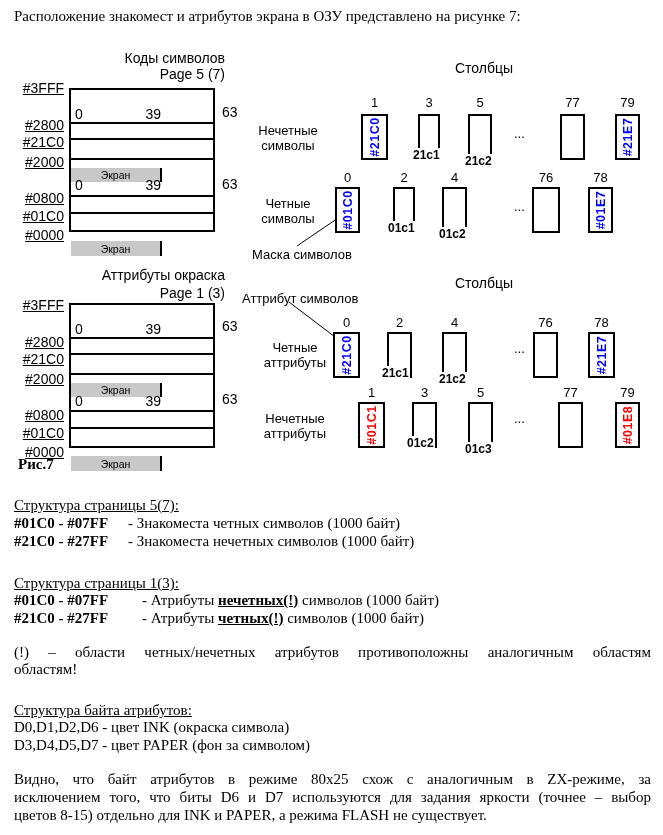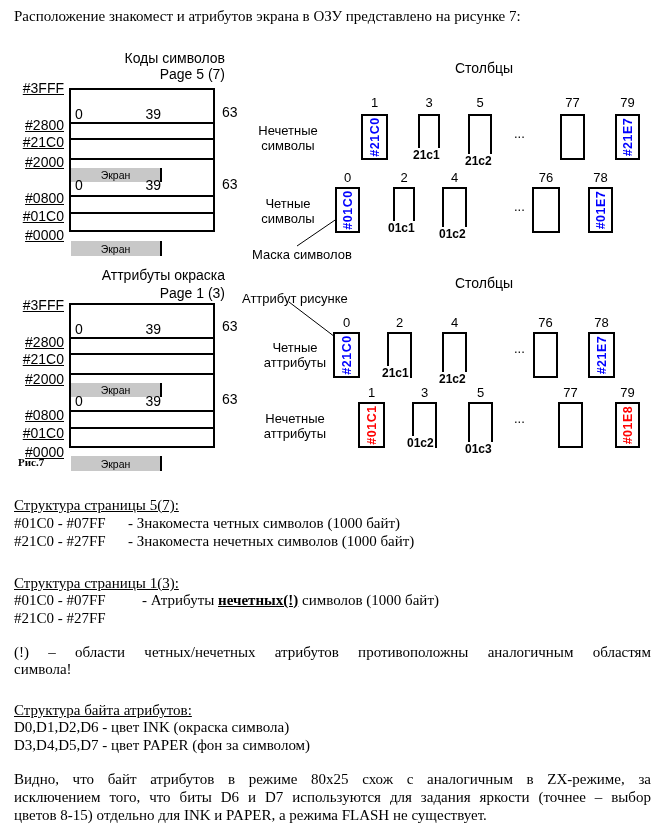--- a/index.html
+++ b/index.html
@@ -6,42 +6,42 @@
   .page { position:relative; width:663px; height:835px; background:#fff; overflow:hidden;
           font-family:"Liberation Serif","DejaVu Serif",serif; color:#000; }
   .layer { position:absolute; inset:0; }
 
   
   .txt   { position:absolute; left:14px; font-size:15px; line-height:17px; }
   .u     { text-decoration:underline; }
   .b     { font-weight:normal; }
   .bu    { font-weight:bold; text-decoration:underline; }
   .srow  { position:absolute; left:14px; width:637px; font-size:15px; height:18px; }
-  .acol  { position:absolute; left:0; font-weight:normal; }
+  .acol  { position:absolute; left:0; font-weight:bold; }
   .dcol  { position:absolute; }
   .jline { position:absolute; left:14px; width:637px; font-size:15px;
            text-align:justify; text-align-last:justify; }
   .nline { position:absolute; left:14px; width:637px; font-size:15px; }
 
   
   .mtitle { position:absolute; left:59px; width:166px; text-align:right; font-size:14px;
             font-family:"Liberation Sans","DejaVu Sans",sans-serif; }
   .membox { position:absolute; left:69px; width:142px; border:2px solid #000; background:#fff; }
   .m1 { top:88px;  height:140px; }
   .m2 { top:303px; height:141px; }
   .hline { position:absolute; left:0; right:0; height:2px; background:#000; }
   .band  { position:absolute; left:0; width:89px; background:#c8c8c8; border-right:2px solid #000;
            display:flex; align-items:center; justify-content:center;margin-top:44px; }
   .bandtext { font:10.5px "Liberation Sans","DejaVu Sans",sans-serif; }
   .inlab { position:absolute; font:14px "Liberation Sans","DejaVu Sans",sans-serif; }
   .inlab.r { left:56px; width:34px; text-align:right; }
   .alab  { position:absolute; left:6px; width:58px; text-align:right;
            font:14px "Liberation Sans","DejaVu Sans",sans-serif;text-decoration:underline; }
   .lab63 { position:absolute; left:222px; font:14px "Liberation Sans","DejaVu Sans",sans-serif; }
-  .caption { position:absolute; left:18px; top:456px; font-size:11px; font-weight:bold; }
+  .caption { position:absolute; left:18px; top:456px; font-size:15px; font-weight:bold; }
 
   
   .colstitle { position:absolute; left:455px; font:14px "Liberation Sans","DejaVu Sans",sans-serif; }
   .rowlabel  { position:absolute; text-align:center; font:13px "Liberation Sans","DejaVu Sans",sans-serif;
                line-height:15px; }
   .cnum { position:absolute; text-align:center; font:13px "Liberation Sans","DejaVu Sans",sans-serif; }
   .cbox { position:absolute; width:26px; height:46px; border:2px solid #000; background:#fff;
           box-sizing:border-box; }
   .cbox.open { border-bottom:none; }
   .vtext { position:absolute; left:50%; top:50%; transform:translate(-50%,-50%) rotate(-90deg);
@@ -178,21 +178,21 @@
       <span class="inlab" style="left:4px; top:16px">0</span>
       <span class="inlab r" style="top:16px">39</span>
       <span class="inlab" style="left:4px; top:88px">0</span>
       <span class="inlab r" style="top:88px">39</span>
     </div>
     <div class="lab63" style="top:318px">63</div>
     <div class="lab63" style="top:391px">63</div>
 
     <div class="caption">Рис.7</div>
 
-    <div class="plabel" style="left:242px; top:291px">Аттрибут рисунке</div>
+    <div class="plabel" style="left:242px; top:291px">Аттрибут символов</div>
     <div class="colstitle" style="top:275px">Столбцы</div>
 
     <div class="rowlabel" style="left:253px; top:340px; width:84px">
       <span>Четные</span><br>
       <span>аттрибуты</span>
     </div>
     <div class="cnum" style="left:333px; top:315px; width:27px">0</div>
     <div class="cnum" style="left:387px; top:315px; width:25px">2</div>
     <div class="cnum" style="left:442px; top:315px; width:25px">4</div>
     <div class="cnum" style="left:533px; top:315px; width:25px">76</div>
@@ -249,24 +249,25 @@
       <span class="dcol" style="left:114px">- Знакоместа нечетных символов (1000 байт)</span>
     </div>
 
     <div class="txt u" style="top:575px">Структура страницы 1(3):</div>
     <div class="srow" style="top:592px">
       <span class="acol">#01C0 - #07FF</span>
       <span class="dcol" style="left:128px"><span>- Атрибуты </span><span class="bu">нечетных(!)</span><span> символов (1000 байт)</span></span>
     </div>
     <div class="srow" style="top:610px">
       <span class="acol">#21C0 - #27FF</span>
+      <span class="dcol" style="left:128px"><span>- Атрибуты </span><span class="bu">четных(!)</span><span> символов (1000 байт)</span></span>
     </div>
 
     <div class="jline" style="top:644px">(!) – области четных/нечетных атрибутов противоположны аналогичным областям</div>
-    <div class="nline" style="top:661px">символа!</div>
+    <div class="nline" style="top:661px">областям!</div>
 
     <div class="txt u" style="top:702px">Структура байта атрибутов:</div>
     <div class="srow" style="top:719px"><span class="b">D0,D1,D2,D6</span><span> - цвет INK (окраска символа)</span></div>
     <div class="srow" style="top:737px"><span class="b">D3,D4,D5,D7</span><span> - цвет PAPER (фон за символом)</span></div>
 
     <div class="jline" style="top:771px">Видно, что байт атрибутов в режиме 80x25 схож с аналогичным в ZX-режиме, за</div>
     <div class="jline" style="top:789px"><span>исключением того, что биты </span><span class="b">D6</span><span> и </span><span class="b">D7</span><span> используются для задания яркости (точнее – выбор</span></div>
     <div class="nline" style="top:807px">цветов 8-15) отдельно для INK и PAPER, а режима FLASH не существует.</div>
   </div>
 

